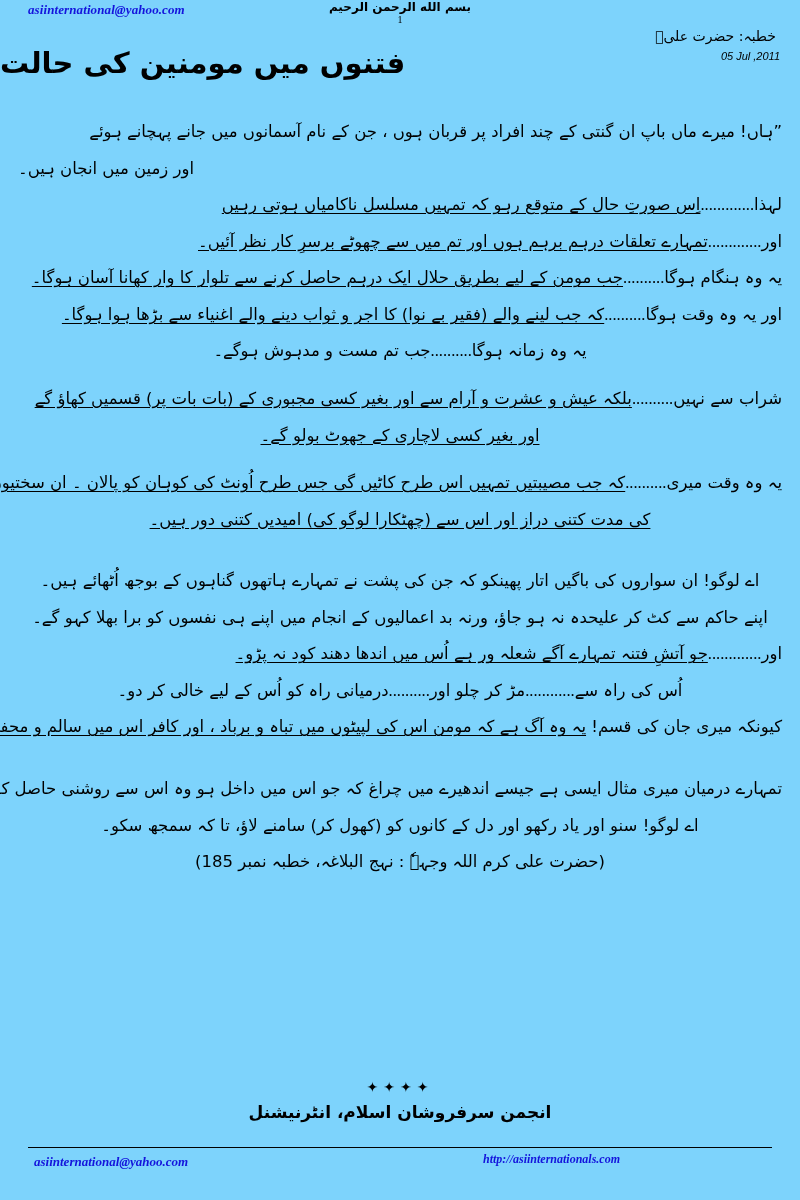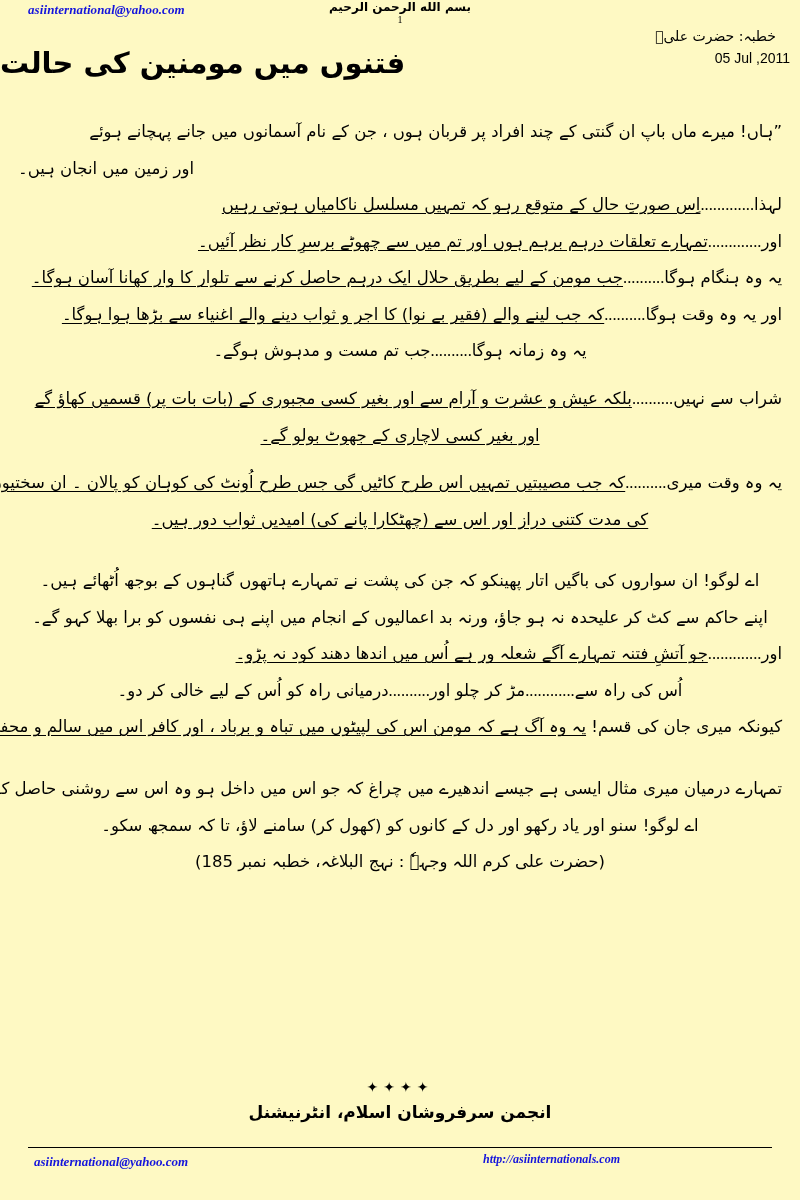--- a/index.html
+++ b/index.html
@@ -5,21 +5,21 @@
 <style>
   html, body {
     margin: 0;
     padding: 0;
     background: #ffffff;
   }
   .page {
     position: relative;
     width: 800px;
     height: 1200px;
-    background: #fef9c3;
+    background: #7dd3fc;
     overflow: hidden;
     box-sizing: border-box;
     font-family: "Liberation Serif", "DejaVu Serif", serif;
   }
 
   
   .hdr-email {
     position: absolute;
     top: 2px;
     left: 28px;
@@ -62,26 +62,27 @@
     right: 24px;
     direction: rtl;
     font-family: "DejaVu Sans", sans-serif;
     font-size: 14px;
     color: #000;
     white-space: nowrap;
   }
   .hdr-date {
     position: absolute;
     top: 50px;
-    right: 10px;
+    right: 20px;
     direction: ltr;
     font-family: "Liberation Sans", sans-serif;
-    font-size: 14px;
-    color: #000;
-    white-space: nowrap;
+    font-size: 11px;
+    color: #000;
+    white-space: nowrap;
+    font-style: italic;
   }
   .doc-title {
     position: absolute;
     top: 46px;
     left: 0;
     right: 0;
     text-align: left;
     direction: rtl;
     font-family: "DejaVu Sans", sans-serif;
     font-size: 29px;
@@ -244,21 +245,21 @@
       <span class="u">اور بغیر کسی لاچاری کے جھوٹ بولو گے۔</span>
     </div>
 
     <div class="gap-md"></div>
 
     <div class="ln right blk">
       <span>یہ وہ وقت میری</span><span class="lead">..........</span><span class="u">کہ جب مصیبتیں تمہیں اس طرح کاٹیں گی جس طرح اُونٹ کی کوہان کو پالان ۔ ان سختیوں</span>
     </div>
     <div class="gap-sm"></div>
     <div class="ln center blk">
-      <span class="u">کی مدت کتنی دراز اور اس سے (چھٹکارا پانے کی) امیدیں ثواب دور ہیں۔</span>
+      <span class="u">کی مدت کتنی دراز اور اس سے (چھٹکارا لوگو کی) امیدیں کتنی دور ہیں۔</span>
     </div>
 
     <div class="gap-lg"></div>
 
     <div class="ln center blk">اے لوگو! ان سواروں کی باگیں اتار پھینکو کہ جن کی پشت نے تمہارے ہاتھوں گناہوں کے بوجھ اُٹھائے ہیں۔</div>
     <div class="gap-sm"></div>
     <div class="ln center blk">اپنے حاکم سے کٹ کر علیحدہ نہ ہو جاؤ، ورنہ بد اعمالیوں کے انجام میں اپنے ہی نفسوں کو برا بھلا کہو گے۔</div>
 
     <div class="gap-sm"></div>
 

